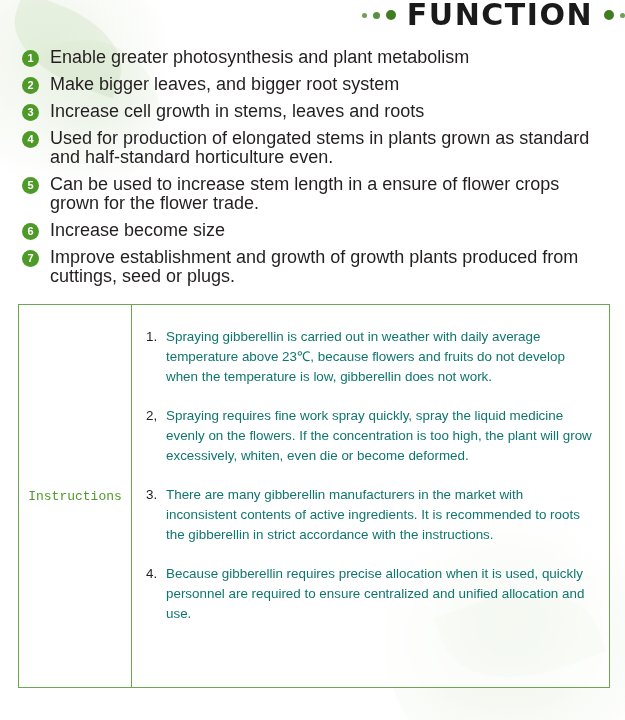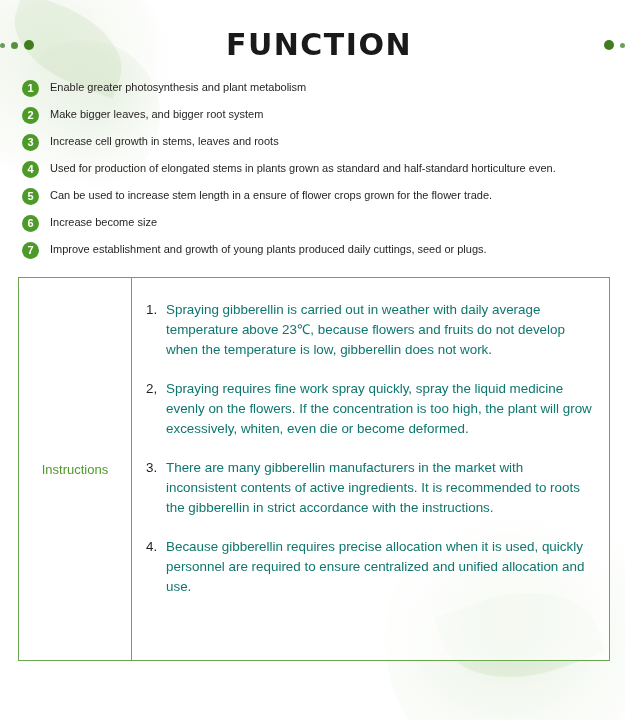--- a/index.html
+++ b/index.html
@@ -66,23 +66,23 @@
   .page {
     position: relative;
     z-index: 2;
     padding: 0;
   }
 
   
   .header {
     display: flex;
     align-items: center;
-    justify-content: space-between;
+    justify-content: flex-end;
     gap: 11px;
-    padding-top: 30px;
+    padding-top: 0;
     padding-bottom: 4px;
   }
   .dots {
     display: flex;
     align-items: center;
     gap: 6px;
   }
   .dots .d {
     background: #3f7d20;
     border-radius: 50%;
@@ -119,21 +119,21 @@
     color: #ffffff;
     font-size: 11px;
     font-weight: bold;
     line-height: 17px;
     text-align: center;
     margin-top: 2px;
     margin-right: 11px;
     font-family: "Liberation Sans", sans-serif;
   }
   .row-text {
-    font-size: 11px;
+    font-size: 18px;
     line-height: 19px;
     color: #231f20;
     max-width: 560px;
   }
 
   
   .table {
     margin: 18px 15px 0 18px;
     border: 1px solid #6aa84f;
     display: flex;
@@ -141,20 +141,21 @@
     background: rgba(255,255,255,0.72);
   }
   .table-label {
     flex: 0 0 112px;
     border-right: 1px solid #6aa84f;
     display: flex;
     align-items: center;
     justify-content: center;
     color: #4e9a28;
     font-size: 13px;
+    font-family: Liberation Mono, monospace;
   }
   .table-body {
     flex: 1 1 auto;
     padding: 22px 14px 18px 14px;
   }
   .item {
     display: flex;
     align-items: flex-start;
     margin-bottom: 19px;
   }
@@ -224,21 +225,21 @@
       <span class="row-text">Can be used to increase stem length in a ensure of flower crops grown for the flower trade.</span>
     </div>
 
     <div class="row">
       <span class="num">6</span>
       <span class="row-text">Increase become size</span>
     </div>
 
     <div class="row">
       <span class="num">7</span>
-      <span class="row-text">Improve establishment and growth of young plants produced daily cuttings, seed or plugs.</span>
+      <span class="row-text">Improve establishment and growth of growth plants produced from cuttings, seed or plugs.</span>
     </div>
 
   </div>
 
   <div class="table">
     <div class="table-label">Instructions</div>
     <div class="table-body">
 
       <div class="item">
         <span class="item-marker">1.</span>

